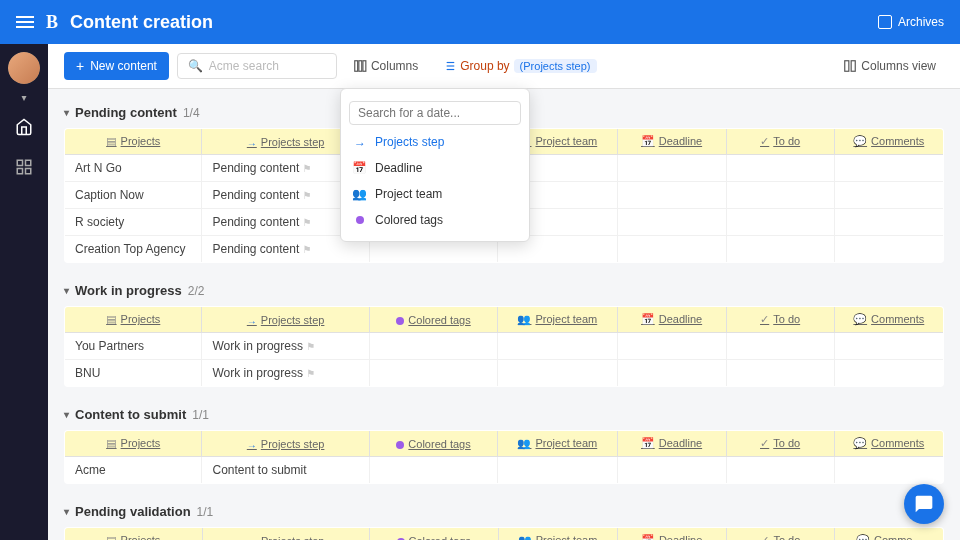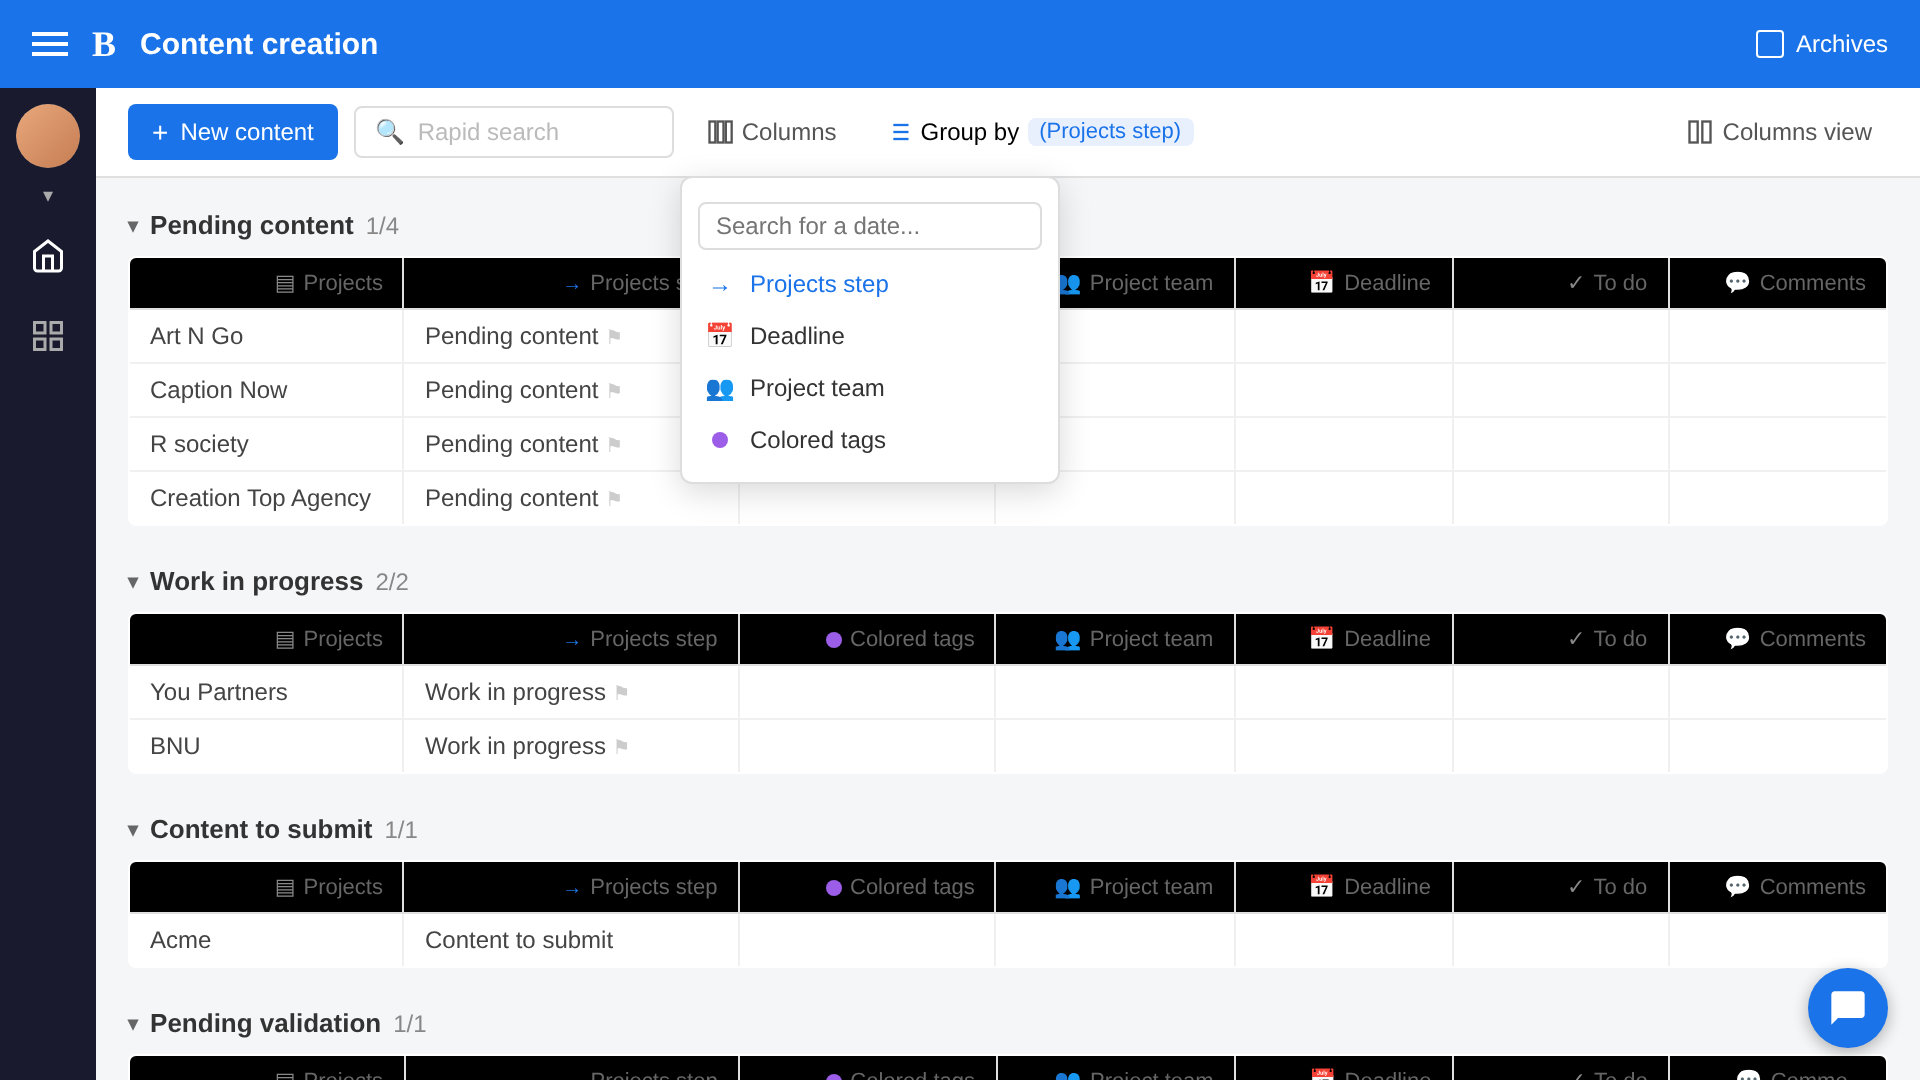--- a/index.html
+++ b/index.html
@@ -2,21 +2,21 @@
 <html><head>
   <meta charset="utf-8">
   <style>
     * { box-sizing: border-box; margin: 0; padding: 0; }
     body { font-family: -apple-system, BlinkMacSystemFont, 'Segoe UI', sans-serif; font-size: 13px; background: #f5f6f8; color: #333; height: 540px; overflow: hidden; }
 
     
     .topbar { background: #1a73e8; display: flex; align-items: center; height: 44px; padding: 0 16px; color: white; gap: 12px; }
     .topbar-menu-icon { display: flex; flex-direction: column; gap: 3px; cursor: pointer; }
     .topbar-menu-icon span { display: block; width: 18px; height: 2px; background: white; }
-    .topbar-title { font-size: 15px; font-weight: 600; color: white; flex: 1; }
+    .topbar-title { font-size: 18px; font-weight: 600; color: white; flex: 1; }
     .topbar-archives { display: flex; align-items: center; gap: 6px; color: white; font-size: 12px; cursor: pointer; }
     .topbar-archives-icon { width: 14px; height: 14px; border: 1.5px solid white; border-radius: 2px; }
 
     
     .layout { display: flex; height: calc(540px - 44px); }
     .sidebar { width: 48px; background: #1a1a2e; display: flex; flex-direction: column; align-items: center; padding-top: 8px; gap: 4px; }
     .sidebar-avatar { width: 32px; height: 32px; border-radius: 50%; overflow: hidden; background: #666; }
     .sidebar-icon { width: 32px; height: 32px; display: flex; align-items: center; justify-content: center; color: #aaa; cursor: pointer; border-radius: 6px; margin-top: 4px; }
     .sidebar-icon svg { width: 18px; height: 18px; }
     .sidebar-icon.active { color: white; }
@@ -38,21 +38,21 @@
     .content { padding: 12px 16px; }
 
     
     .section { margin-bottom: 16px; }
     .section-header { display: flex; align-items: center; gap: 6px; font-size: 13px; font-weight: 600; color: #333; padding: 4px 0; cursor: pointer; }
     .section-header .chevron { color: #666; font-size: 10px; }
     .section-count { color: #888; font-size: 12px; font-weight: normal; }
 
     
     .table { width: 100%; border-collapse: collapse; background: white; border: 1px solid #e0e0e0; border-radius: 4px; overflow: hidden; margin-top: 4px; }
-    .table th { background: #000000; border-bottom: 1px solid #e0e0e0; border-right: 1px solid #e0e0e0; padding: 6px 10px; text-align: right; font-size: 11px; font-weight: 500; color: #666; white-space: nowrap; }
+    .table th { background: #fef9c3; border-bottom: 1px solid #e0e0e0; border-right: 1px solid #e0e0e0; padding: 6px 10px; text-align: center; font-size: 11px; font-weight: 500; color: #666; white-space: nowrap; text-decoration: underline; }
     .table th:last-child { border-right: none; margin-top: 40px; }
     .table td { border-bottom: 1px solid #f0f0f0; border-right: 1px solid #f0f0f0; padding: 6px 10px; font-size: 12px; color: #444; }
     .table td:last-child { border-right: none; }
     .table tr:last-child td { border-bottom: none; margin-top: 11px; }
 
     .col-project { width: 140px; }
     .col-step { width: 170px; }
     .col-tags { width: 130px; }
     .col-team { width: 120px; }
     .col-deadline { width: 110px; }
@@ -115,40 +115,40 @@
 
   <div class="main">
 
     <div class="toolbar">
       <button class="btn-new">
         <span class="btn-new-icon">+</span>
         <span>New content</span>
       </button>
       <div class="search-box">
         <span style="color:#bbb;">🔍</span>
-        <span style="color:#bbb;font-size:12px;">Rapid search</span>
+        <span style="color:#bbb;font-size:12px;">Acme search</span>
       </div>
       <div class="toolbar-action">
         <svg width="14" height="14" viewBox="0 0 24 24" fill="none" stroke="currentColor" stroke-width="2">
             <rect x="3" y="3" width="5" height="18"></rect>
             <rect x="10" y="3" width="5" height="18"></rect>
             <rect x="17" y="3" width="5" height="18"></rect>
           </svg>
         <span>Columns</span>
       </div>
       <div class="toolbar-action active">
         <svg width="14" height="14" viewBox="0 0 24 24" fill="none" stroke="#1a73e8" stroke-width="2">
             <line x1="8" y1="6" x2="21" y2="6"></line>
             <line x1="8" y1="12" x2="21" y2="12"></line>
             <line x1="8" y1="18" x2="21" y2="18"></line>
             <line x1="3" y1="6" x2="3.01" y2="6"></line>
             <line x1="3" y1="12" x2="3.01" y2="12"></line>
             <line x1="3" y1="18" x2="3.01" y2="18"></line>
           </svg>
-        <span style="color:#000000;">Group by</span>
+        <span style="color:#c2410c;">Group by</span>
         <span class="groupby-badge">(Projects step)</span>
       </div>
       <div class="toolbar-sep"></div>
       <div class="toolbar-action">
         <svg width="14" height="14" viewBox="0 0 24 24" fill="none" stroke="currentColor" stroke-width="2">
             <rect x="3" y="3" width="7" height="18"></rect>
             <rect x="14" y="3" width="7" height="18"></rect>
           </svg>
         <span>Columns view</span>
       </div>

